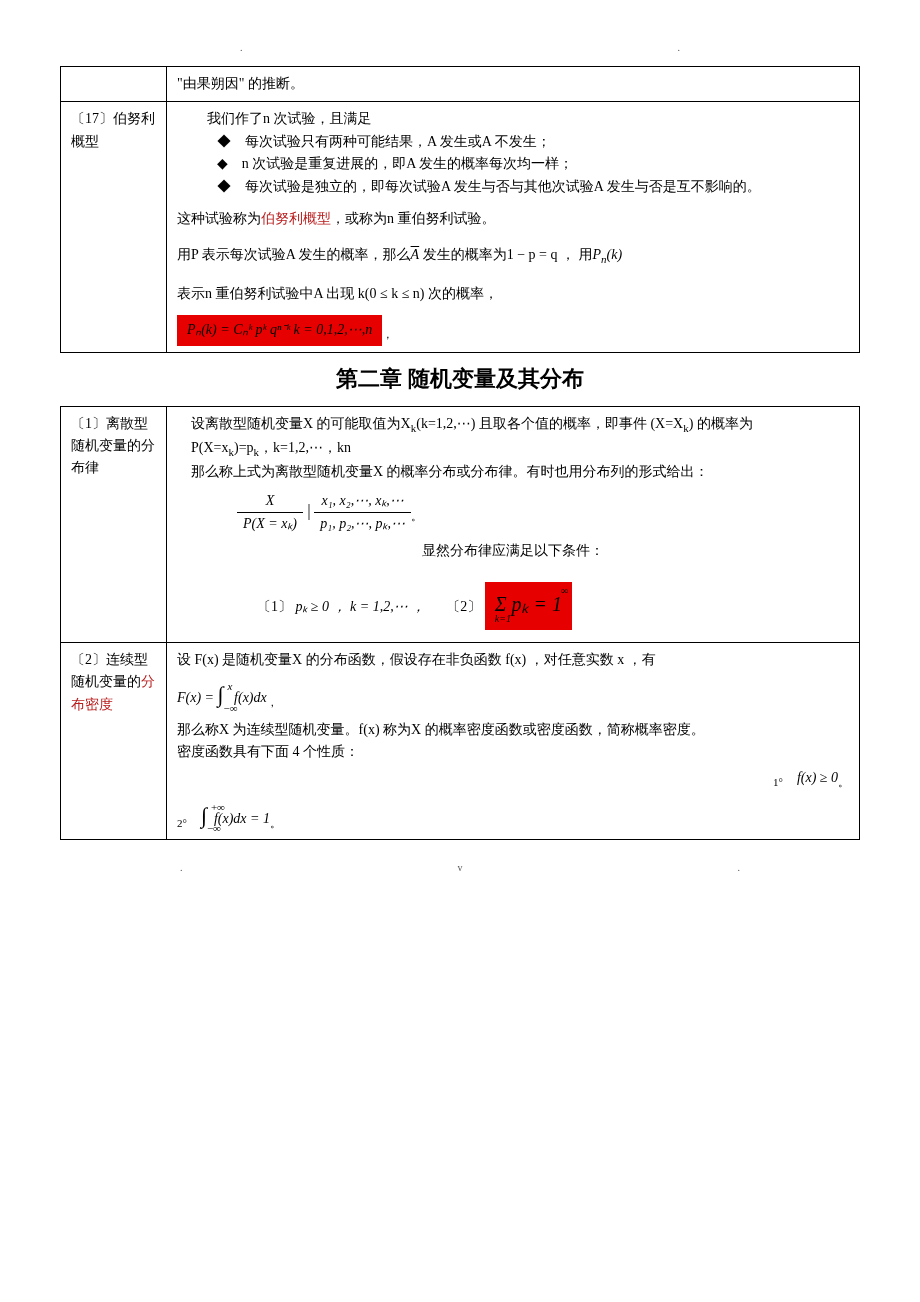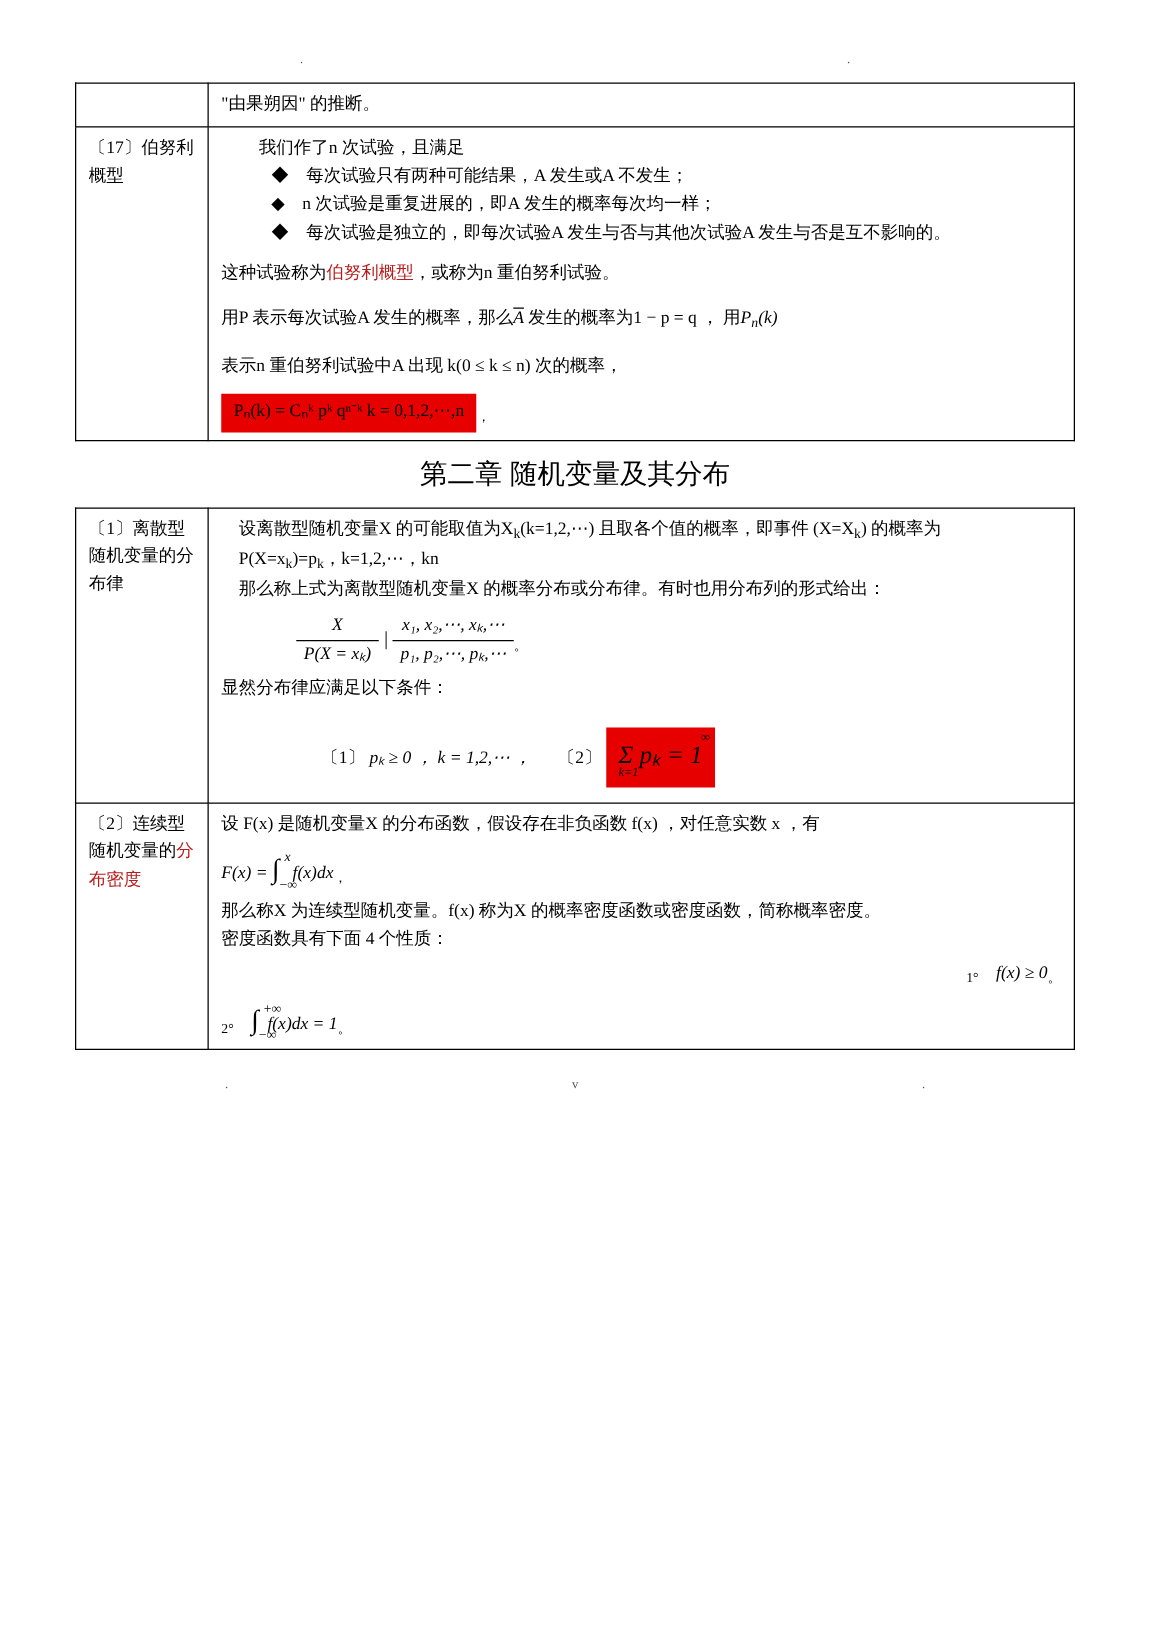--- a/index.html
+++ b/index.html
@@ -24,30 +24,31 @@
     td.label-col {
       width: 85px;
       font-size: 14px;
     }
     td.content-col {
       font-size: 14px;
     }
     .chapter-title {
       text-align: center;
       font-size: 22px;
-      font-weight: normal;
+      font-weight: bold;
       margin: 8px 0 10px 0;
       font-family: "SimHei", sans-serif;
     }
     .red { color: #b91c1c; }
     .highlight {
       background: #e60000;
       color: #000;
       display: inline-block;
       padding: 4px 10px;
+      font-style: italic;
     }
     .highlight2 {
       background: #e60000;
       color: #000;
       display: inline-block;
       padding: 2px 8px;
       font-style: italic;
     }
     .indent1 { margin-left: 30px; }
     .bullet { margin-left: 40px; }
@@ -158,21 +159,21 @@
         <span class="frac">
           <span class="frac-num math">X</span>
           <span class="frac-den math">P(X = xₖ)</span>
         </span>
         <span class="math" style="font-size:16px;">|</span>
         <span class="frac">
           <span class="frac-num math">x₁, x₂,⋯, xₖ,⋯</span>
           <span class="frac-den math">p₁, p₂,⋯, pₖ,⋯ </span>
         </span><span class="sub">。</span>
       </div>
-      <div style="margin-top:4px;">显然分布律应满足以下条件：</div>
+      <div style="margin-top:4px;text-align:center;">显然分布律应满足以下条件：</div>
       <div style="margin:20px 0 6px 80px;">
         <span>〔1〕</span><span class="math"> pₖ ≥ 0 ， k = 1,2,⋯ ，</span>
         &nbsp;&nbsp;&nbsp;&nbsp;
         <span>〔2〕</span>
         <span class="highlight2" style="position:relative; padding:6px 10px 10px 10px;">
           <span class="sigma" style="position:relative;">
             <span style="position:absolute; top:-10px; right:-6px; font-size:10px;">∞</span>
             <span>Σ  pₖ = 1</span>
             <span style="position:absolute; bottom:-12px; left:0; font-size:10px;">k=1</span>
           </span>

